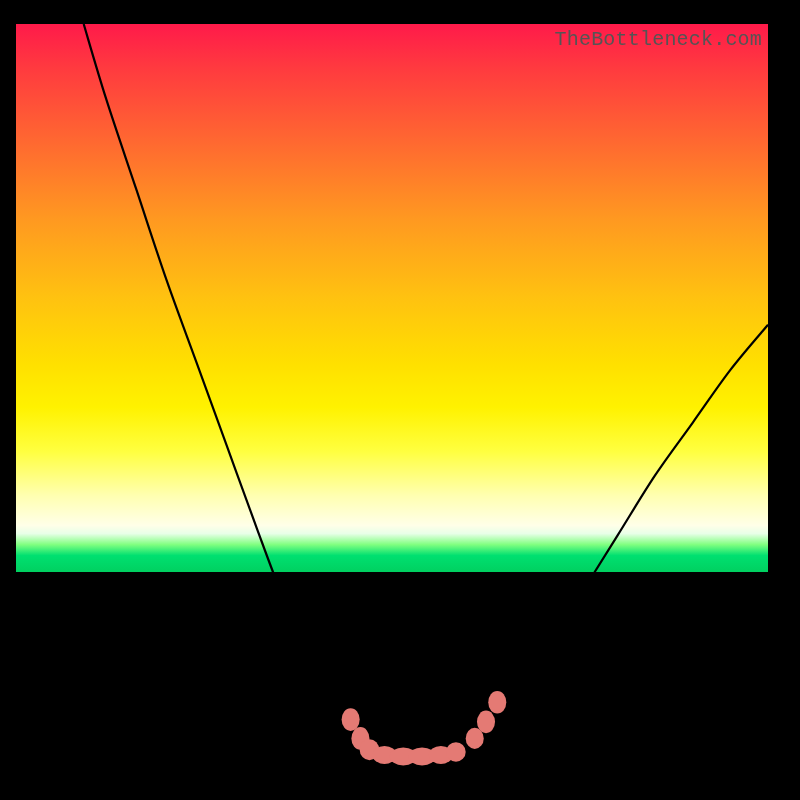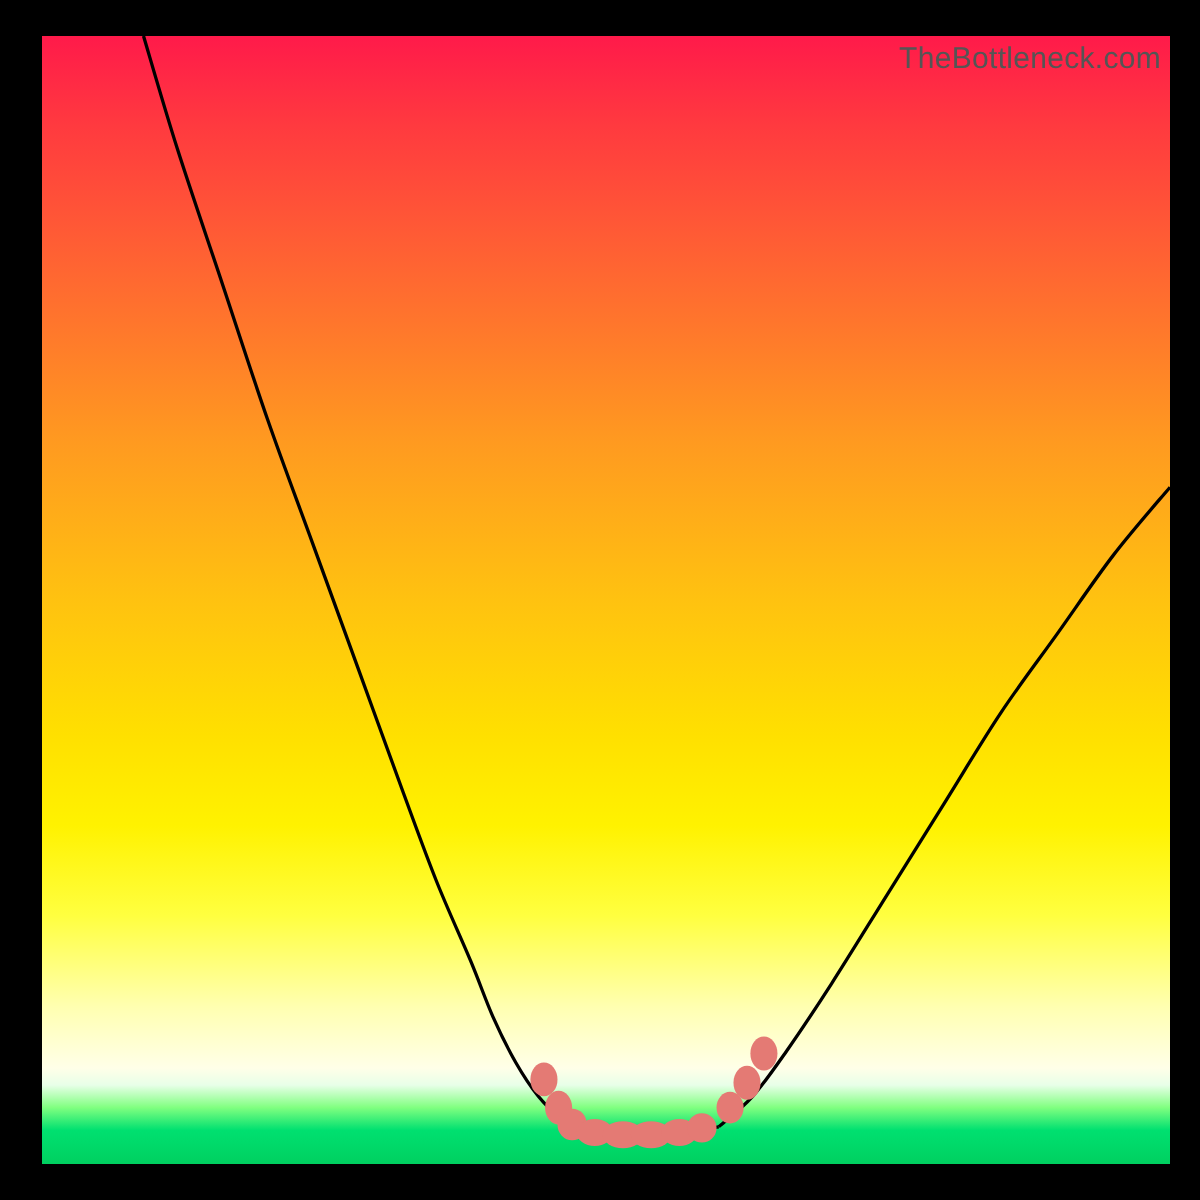--- a/index.html
+++ b/index.html
@@ -6,40 +6,41 @@
     margin: 0;
     padding: 0;
     width: 800px;
     height: 800px;
     background: #000;
     overflow: hidden;
     font-family: Arial, Helvetica, sans-serif;
   }
   .frame {
     position: absolute;
-    left: 28px;
+    left: 16px;
     top: 24px;
     width: 752px;
-    height: 752px;
+    height: 548px;
     background: linear-gradient(to bottom,
       #ff1a4a 0%,
       #ff3a3f 8%,
       #ff6a30 22%,
       #ff9a20 36%,
       #ffc210 50%,
       #ffe000 62%,
       #fff200 70%,
       #ffff40 78%,
       #ffffb0 86%,
       #ffffe8 91.5%,
       #e8ffe8 93%,
       #80ff80 95%,
       #00e070 97%,
       #00d060 100%
     );
+    font-family: Liberation Mono, monospace;
   }
   .watermark {
     position: absolute;
     top: 4px;
     right: 6px;
     color: #555;
     font-size: 20px;
     font-weight: 500;
     letter-spacing: 0.2px;
     z-index: 10;

